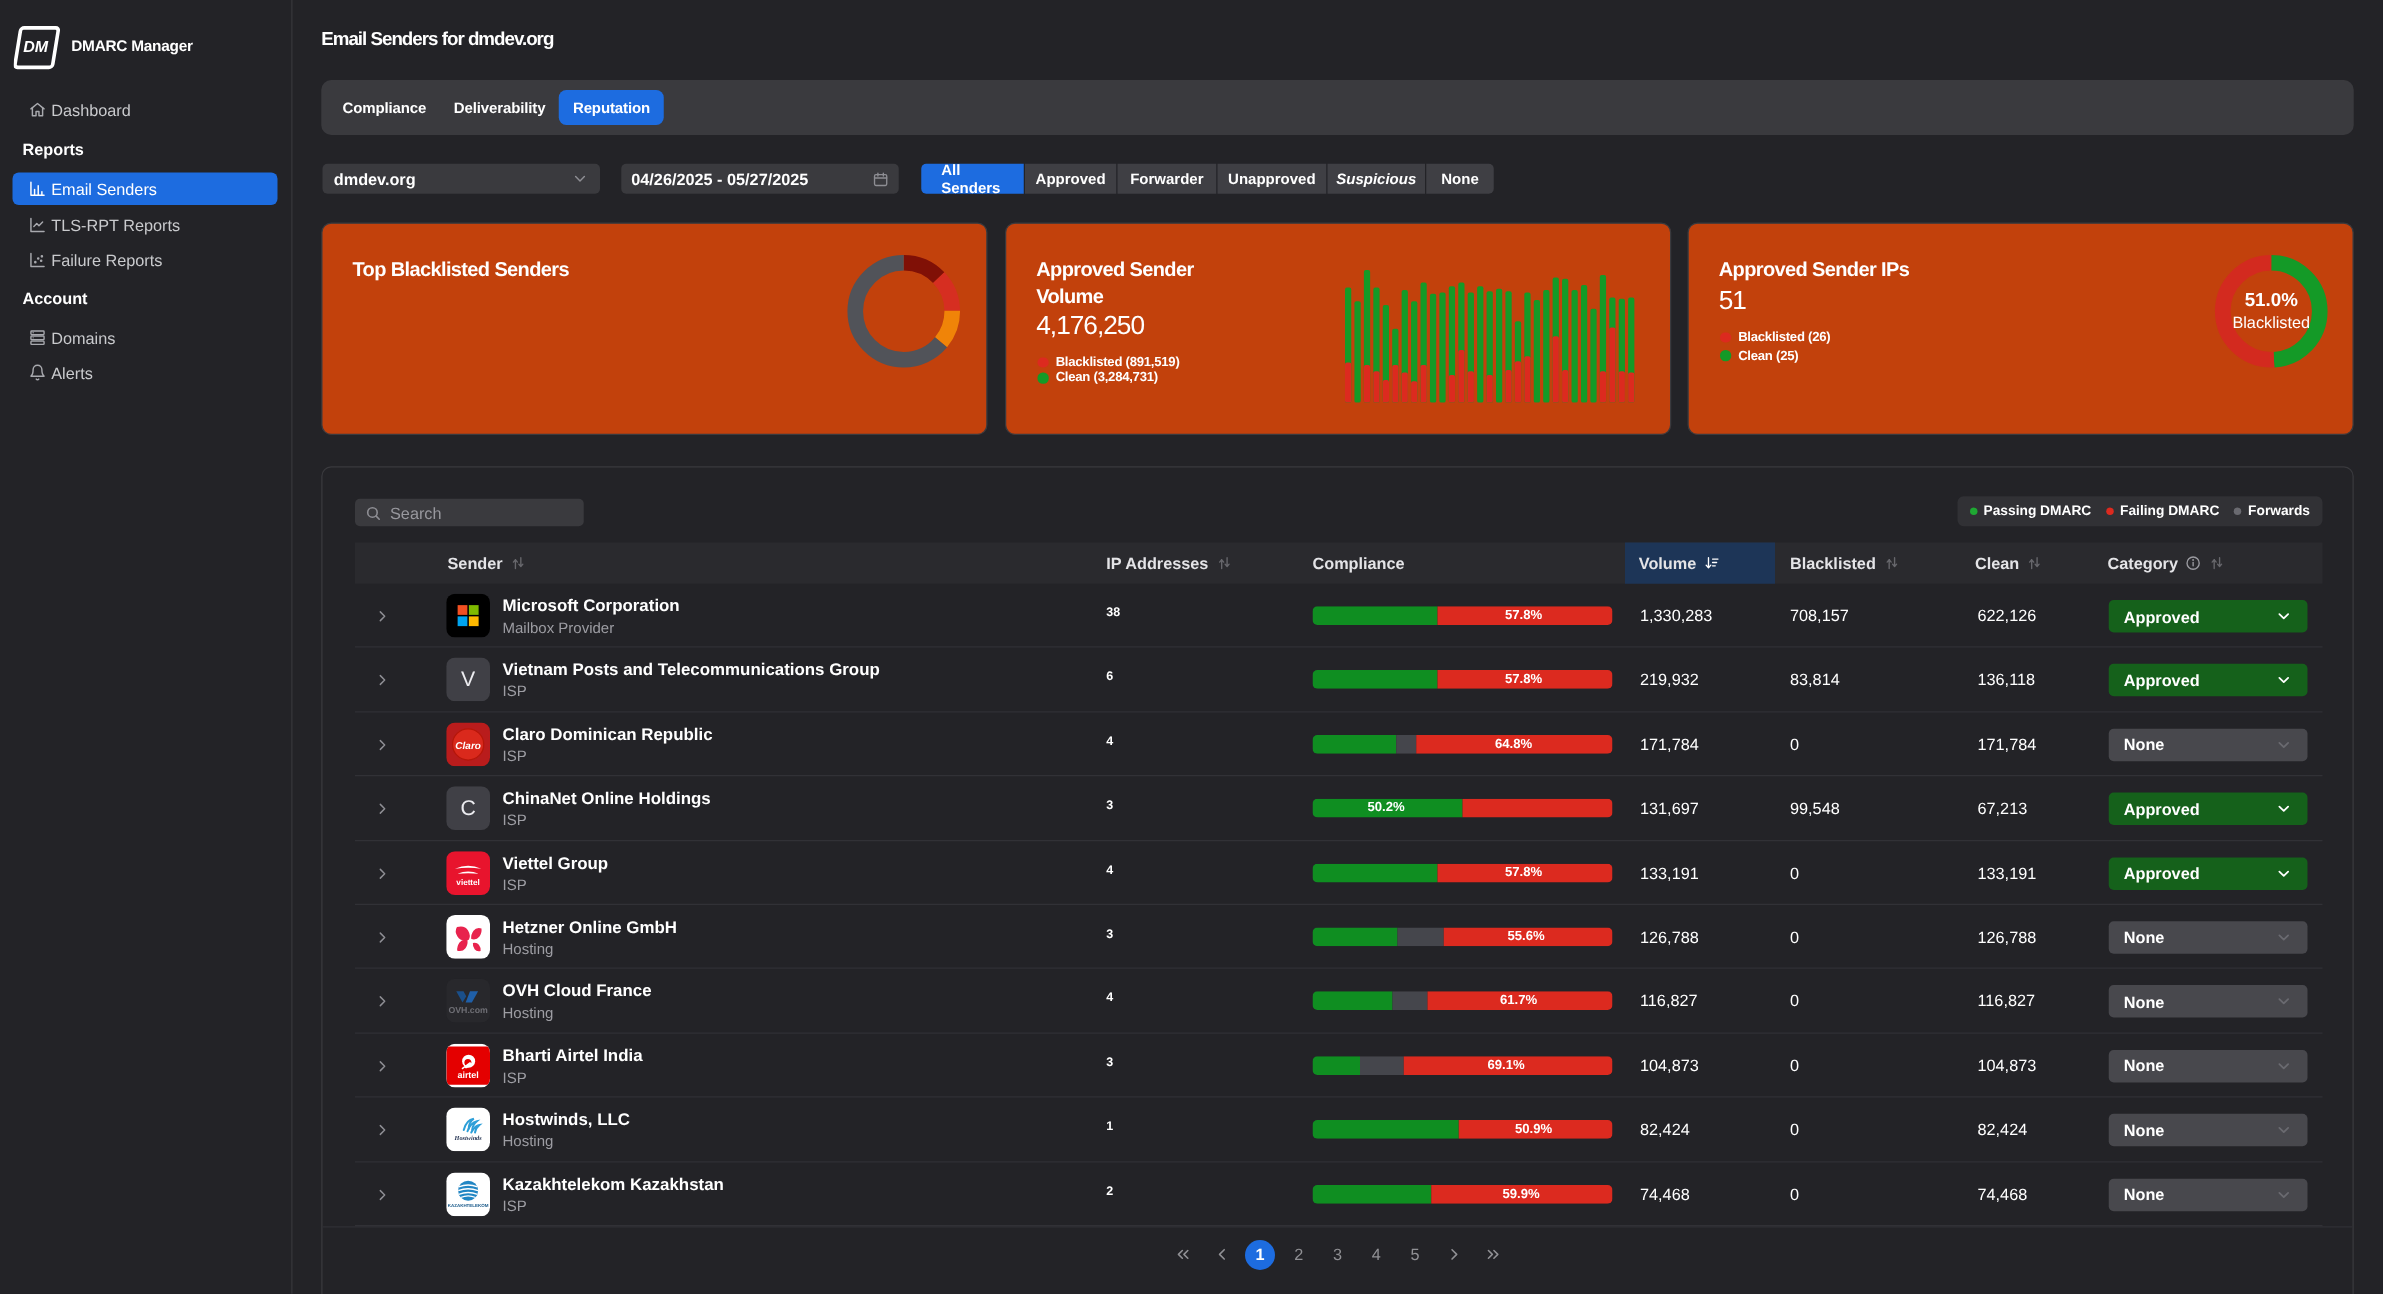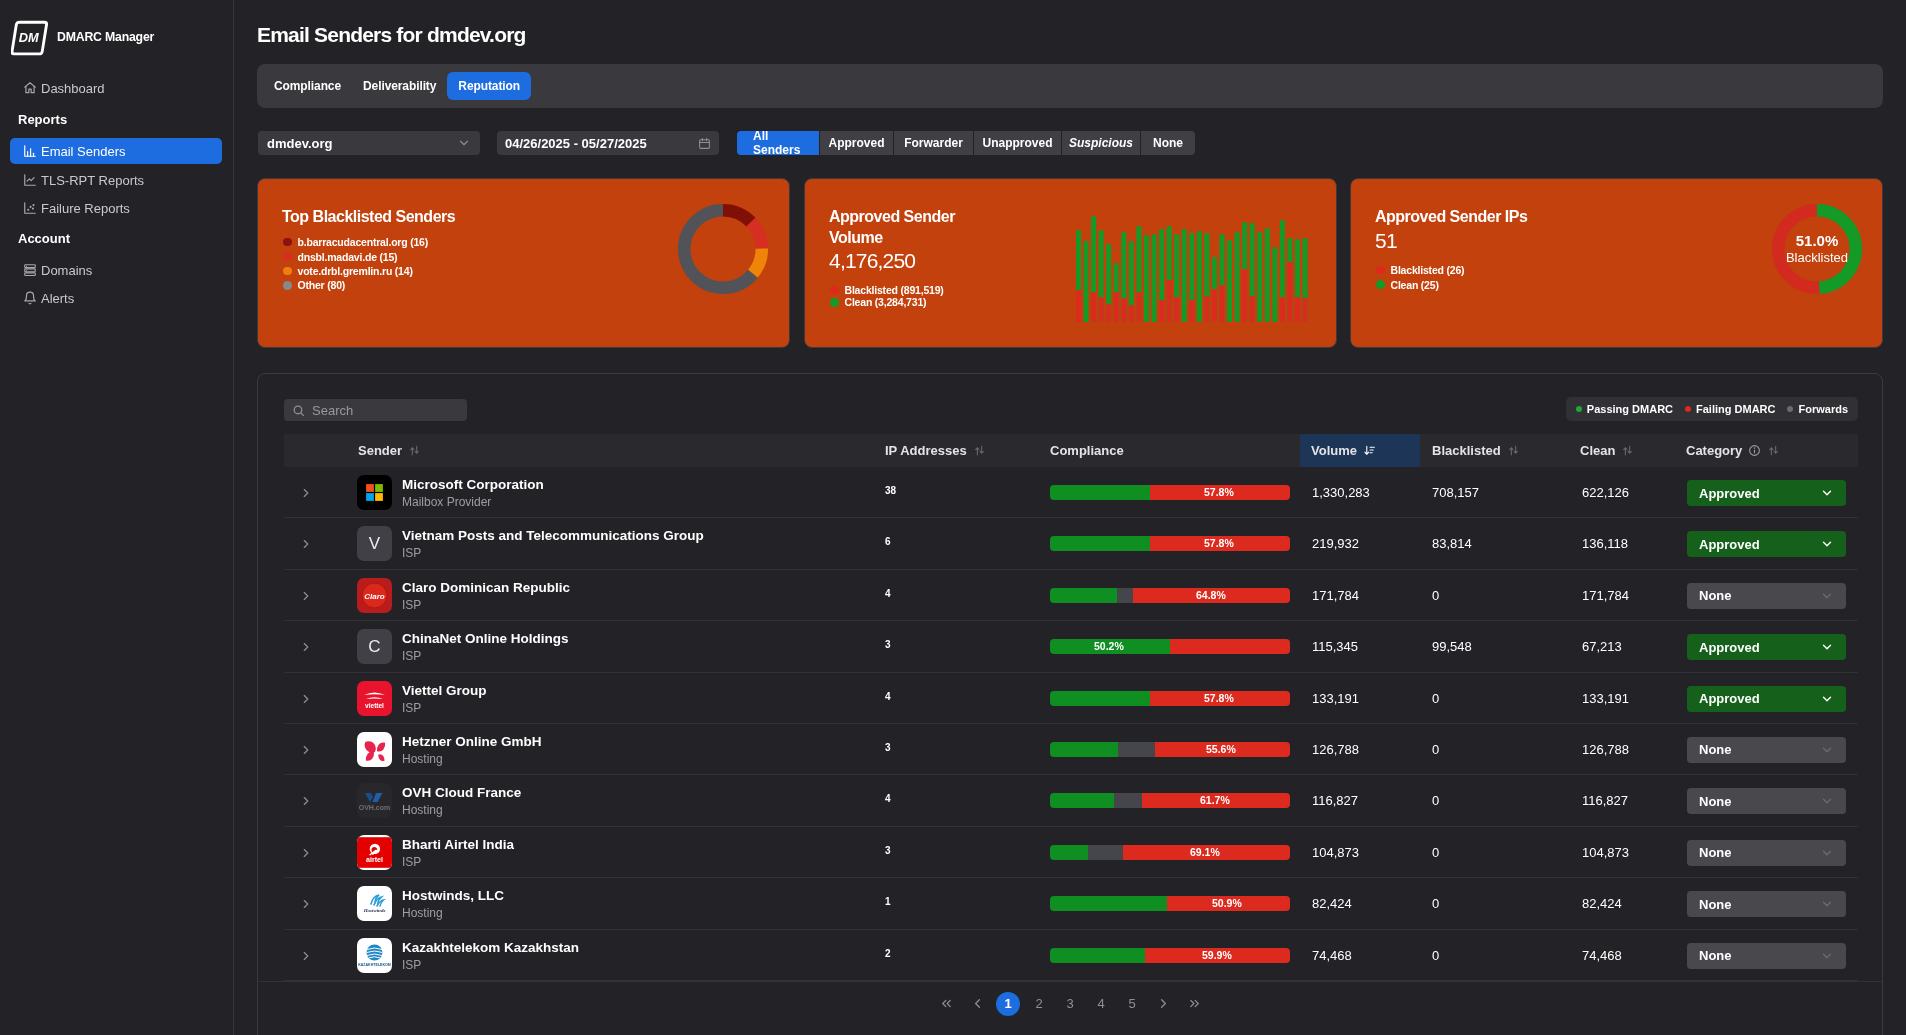--- a/index.html
+++ b/index.html
@@ -9,21 +9,21 @@
   
   #sidebar { position:absolute; left:0; top:0; width:234px; height:1035px; background:#232327; border-right:1px solid #37373b; }
   #logo { position:absolute; left:11px; top:20px; width:37px; height:36px; }
   #logotxt { position:absolute; left:57px; top:30px; color:#fff; font-size:12.3px; font-weight:700; letter-spacing:-0.2px; }
   .navitem { position:absolute; left:10px; width:212px; height:26px; border-radius:5px; color:#c9cacd; font-size:13px; display:flex; align-items:center; }
   .navitem svg { margin-left:13px; margin-right:4px; flex:0 0 auto; }
   .navitem.active { background:#1d6ce0; color:#fff; }
   .navlabel { position:absolute; left:18px; color:#fff; font-size:13px; font-weight:700; }
 
   
-  #h1 { position:absolute; left:257px; top:23px; color:#fff; font-size:21px; font-weight:700; letter-spacing:-0.8px; }
+  #h1 { position:absolute; left:257px; top:23px; color:#fff; font-size:15px; font-weight:700; letter-spacing:-0.8px; }
 
   
   #tabbar { position:absolute; left:257px; top:64px; width:1626px; height:44px; background:#3a3a3e; border-radius:8px; display:flex; align-items:center; padding-left:6px; }
   .tab { height:28px; padding:0 11px; display:flex; align-items:center; border-radius:6px; color:#fff; font-size:12px; font-weight:600; letter-spacing:-0.1px; }
   .tab.active { background:#1d6ce0; }
 
   
   #filters { position:absolute; left:257px; top:131px; width:1626px; height:24px; }
   #sel { position:absolute; left:1px; top:0; width:222px; height:24px; background:#3a3a3e; border-radius:4px; color:#fff; font-size:13px; font-weight:600; display:flex; align-items:center; padding:0 9px; }
   #sel .chev { margin-left:auto; }
@@ -177,26 +177,20 @@
     <div class="fbtn" style="width:73px;">Approved</div>
     <div class="fbtn" style="width:79px;">Forwarder</div>
     <div class="fbtn" style="width:87px;">Unapproved</div>
     <div class="fbtn" style="width:78px;font-style:italic;">Suspicious</div>
     <div class="fbtn" style="width:54px;border-radius:0 4px 4px 0;">None</div>
   </div>
 </div>
 
 <div class="card" id="card1">
   <div class="ctitle">Top Blacklisted Senders</div>
-  <div class="legend" style="left:25px; top:56px;">
-    <div class="litem"><span class="dot" style="background:#8b1210;"></span>b.barracudacentral.org (16)</div>
-    <div class="litem"><span class="dot" style="background:#d62e21;"></span>dnsbl.madavi.de (15)</div>
-    <div class="litem"><span class="dot" style="background:#ef7e12;"></span>vote.drbl.gremlin.ru (14)</div>
-    <div class="litem"><span class="dot" style="background:#86888d;"></span>Other (80)</div>
-  </div>
   <svg class="abs" style="left:419px; top:24px;" width="92" height="92" viewBox="0 0 92 92">
     <g transform="rotate(-90 46 46)">
       <circle cx="46" cy="46" r="38.8" fill="none" stroke="#801006" stroke-width="12.5" stroke-dasharray="31.2 212.6" stroke-dashoffset="0"></circle>
       <circle cx="46" cy="46" r="38.8" fill="none" stroke="#d62e21" stroke-width="12.5" stroke-dasharray="29.26 214.5" stroke-dashoffset="-31.2"></circle>
       <circle cx="46" cy="46" r="38.8" fill="none" stroke="#f08408" stroke-width="12.5" stroke-dasharray="27.3 216.5" stroke-dashoffset="-60.46"></circle>
       <circle cx="46" cy="46" r="38.8" fill="none" stroke="#515359" stroke-width="12.5" stroke-dasharray="156 87.8" stroke-dashoffset="-87.76"></circle>
     </g>
   </svg>
 </div>
 
@@ -409,21 +403,21 @@
   <div class="logo">
           <div style="width:35px;height:35px;background:#404046;color:#ececf0;font-size:17px;display:flex;align-items:center;justify-content:center;">C</div>
         </div>
   <div class="nm">ChinaNet Online Holdings<div class="sub">ISP</div></div>
   <div class="ipn">3</div>
   <div class="cbar">
           <div class="g" style="width:120px;"></div>
           <div class="r" style="width:120px;"></div>
           <div class="blabel" style="left:44px;">50.2%</div>
         </div>
-  <div class="voln">115,345</div>
+  <div class="voln">131,697</div>
   <div class="bln">99,548</div>
   <div class="cln">67,213</div>
   <div class="cat ap">Approved<svg width="14" height="14" viewBox="0 0 24 24" fill="none" stroke="#fff" stroke-width="2.4" stroke-linecap="round" stroke-linejoin="round">
             <path d="M6 9 l6 6 6-6"></path>
           </svg></div>
 </div>
 <div class="tr">
   <svg class="chev" width="14" height="14" viewBox="0 0 24 24" fill="none" stroke="#8e8e94" stroke-width="2" stroke-linecap="round" stroke-linejoin="round">
           <path d="M9 6 l6 6 -6 6"></path>
         </svg>

